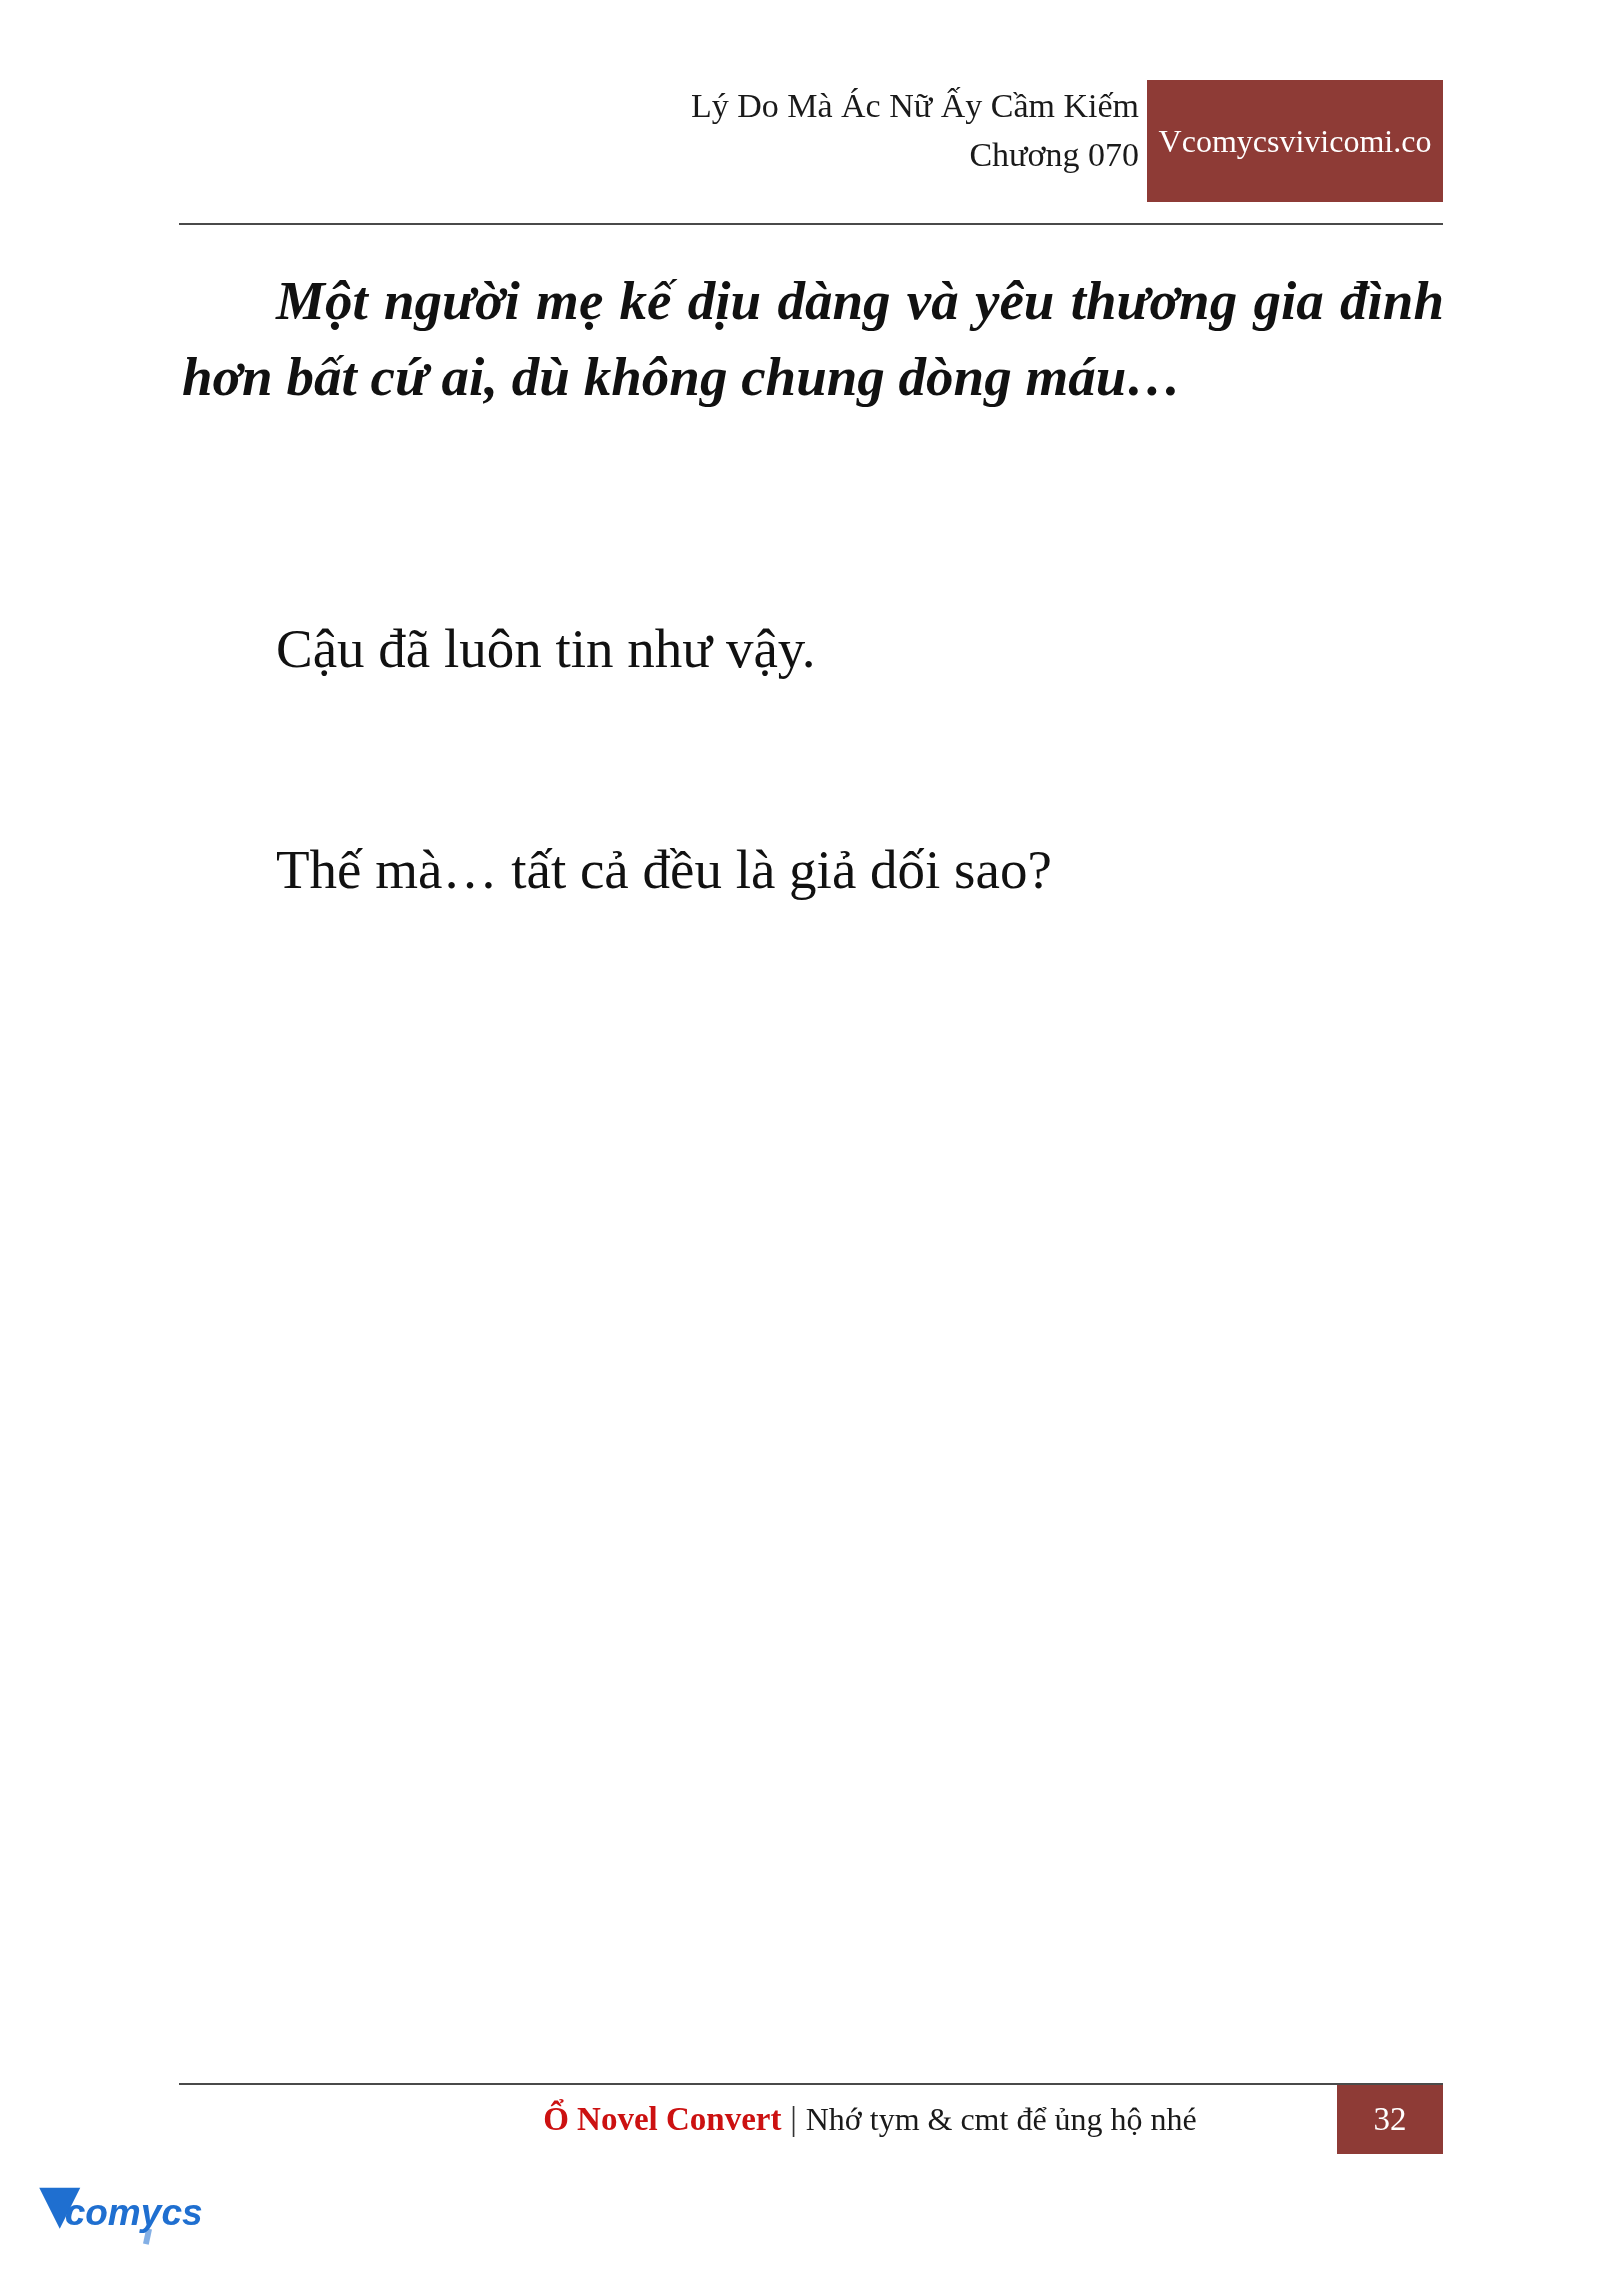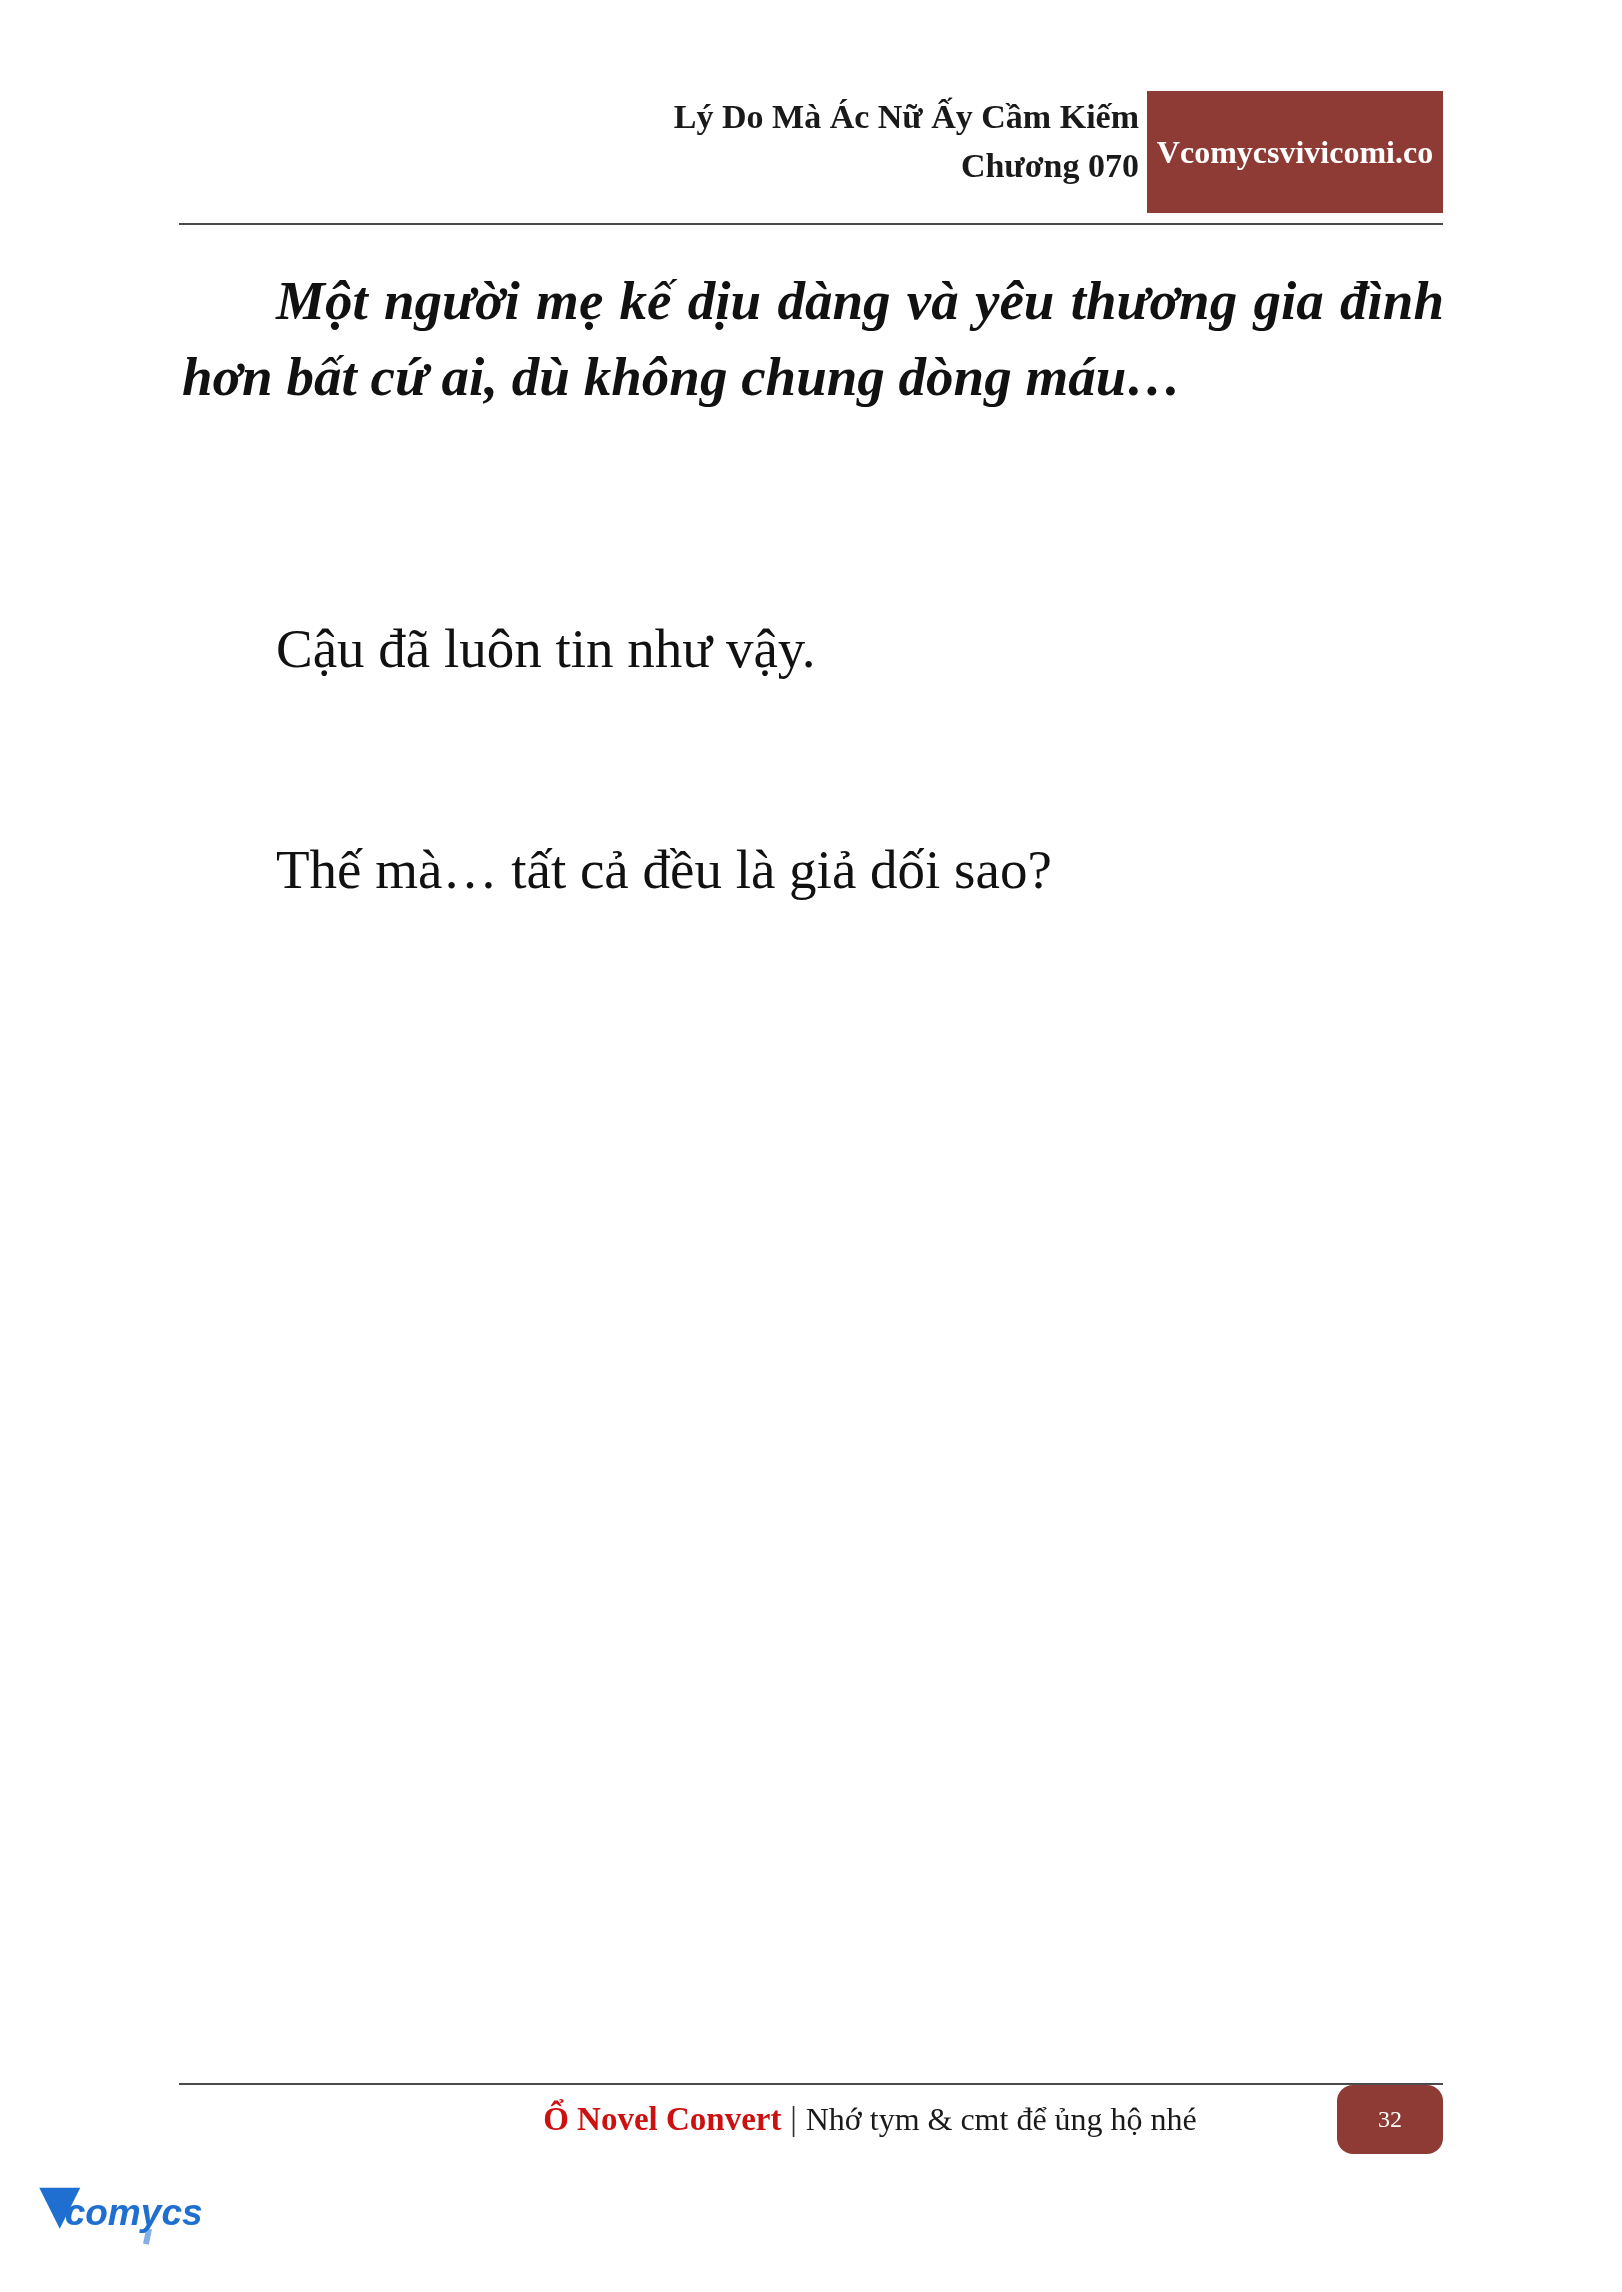--- a/index.html
+++ b/index.html
@@ -22,24 +22,23 @@
     left: 0; top: 0;
     width: 1622px;
     height: 2293px;
     background: #ffffff;
   }
 
   
   .header {
     position: absolute;
     left: 179px;
-    top: 95px;
+    top: 84px;
     width: 1264px;
     height: 137px;
-    font-weight: bold;
   }
   .header-titles {
     position: absolute;
     right: 304px;
     top: 0;
     text-align: right;
     line-height: 1.32;
   }
   .header-title-line {
     font-size: 34px;
@@ -153,23 +152,22 @@
     position: absolute;
     right: 0;
     top: 0;
     width: 106px;
     height: 69px;
     background: #8e3b36;
     color: #ffffff;
     display: flex;
     align-items: center;
     justify-content: center;
-    font-size: 24px;
-    font-family: "Liberation Serif", serif;
-    border-radius: 16px;
+    font-size: 33px;
+    font-family: "Liberation Serif", serif;
   }
 
   
   .watermark {
     position: absolute;
     left: 35px;
     bottom: 35px;
     width: 225px;
     height: 78px;
   }

